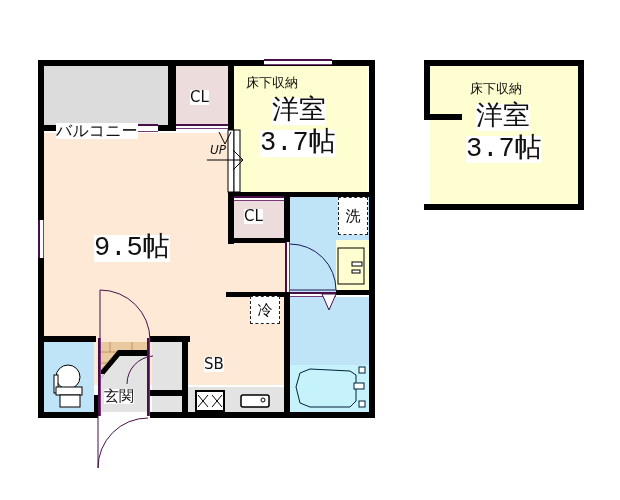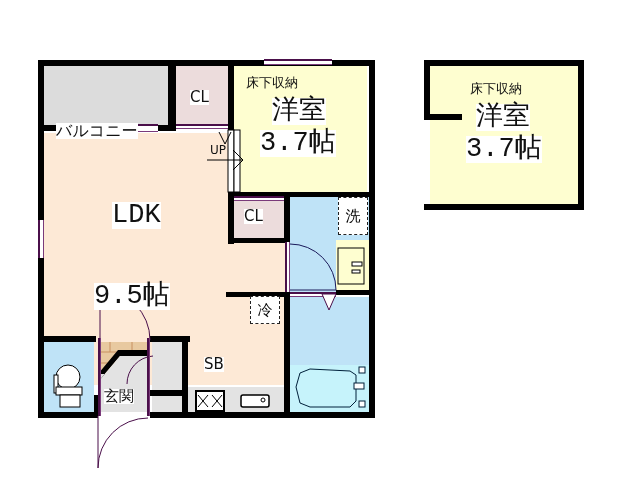--- a/index.html
+++ b/index.html
@@ -78,21 +78,21 @@
   <div class="window" style="left:290px;top:292px;width:46px;height:5px;"></div>
 
   <svg style="left:205px;top:130px;" width="40" height="62">
     <rect x="23" y="0" width="6" height="62" fill="#fff" stroke="#000" stroke-width="1"></rect>
     <rect x="29" y="0" width="6" height="62" fill="#fff" stroke="#000" stroke-width="1"></rect>
     <line x1="14" y1="2" x2="20" y2="14" stroke="#000"></line>
     <line x1="26" y1="2" x2="20" y2="14" stroke="#000"></line>
     <line x1="2" y1="30" x2="38" y2="30" stroke="#000"></line>
     <polyline points="28,20 38,30 28,40" fill="none" stroke="#000"></polyline>
   </svg>
-  <div class="lbl" style="left:210px;top:144px;font-size:12px;background:transparent;">UP</div>
+  <div class="lbl" style="left:210px;top:144px;font-size:12px;background:transparent;font-style:italic;">UP</div>
 
   <svg style="left:98px;top:288px;" width="60" height="60">
     <line x1="2" y1="2" x2="2" y2="54" stroke="#4a0f4a"></line>
     <path d="M2 2 A50 50 0 0 1 52 52" fill="none" stroke="#4a0f4a"></path>
   </svg>
   <svg style="left:96px;top:412px;" width="60" height="60">
     <line x1="2" y1="4" x2="2" y2="56" stroke="#4a0f4a"></line>
     <path d="M2 56 A50 50 0 0 1 52 6" fill="none" stroke="#4a0f4a"></path>
   </svg>
   <svg style="left:290px;top:242px;" width="50" height="50">
@@ -135,22 +135,21 @@
   <svg style="left:240px;top:394px;" width="30" height="14">
     <rect x="1" y="1" width="28" height="12" rx="2" fill="#fff" stroke="#000" stroke-width="1.5"></rect>
     <circle cx="23" cy="6" r="2" fill="none" stroke="#000"></circle>
   </svg>
 
   <div class="lbl" style="left:56px;top:87px;font-size:16px;margin-top:36px;">バルコニー</div>
   <div class="lbl" style="left:190px;top:90px;font-size:15px;">CL</div>
   <div class="lbl" style="left:246px;top:76px;font-size:13px;background:transparent;">床下収納</div>
   <div class="lbl lbl-big" style="left:272px;top:98px;">洋室</div>
   <div class="lbl lbl-big" style="left:260px;top:130px;">3.7帖</div>
-  <div class="lbl lbl-big" style="left:112px;top:202px;">LDK</div>
-  <div class="lbl lbl-big" style="left:94px;top:235px;margin-top:48px;">9.5帖</div>
+  <div class="lbl lbl-big" style="left:94px;top:235px;">9.5帖</div>
   <div class="lbl" style="left:244px;top:209px;font-size:15px;">CL</div>
   <div class="dashed" style="left:338px;top:197px;width:30px;height:38px;">洗</div>
   <div class="dashed" style="left:250px;top:296px;width:30px;height:28px;">冷</div>
   <div class="lbl" style="left:156px;top:357px;font-size:15px;margin-left:48px;">SB</div>
   <div class="lbl" style="left:104px;top:389px;font-size:15px;">玄関</div>
 </div>
 
 <div class="abs" style="left:0;top:0;width:620px;height:500px;pointer-events:none;">
   <div class="room" style="left:430px;top:66px;width:148px;height:138px;background:#fefed0;"></div>
   <div class="wall" style="left:424px;top:60px;width:160px;height:6px;"></div>

